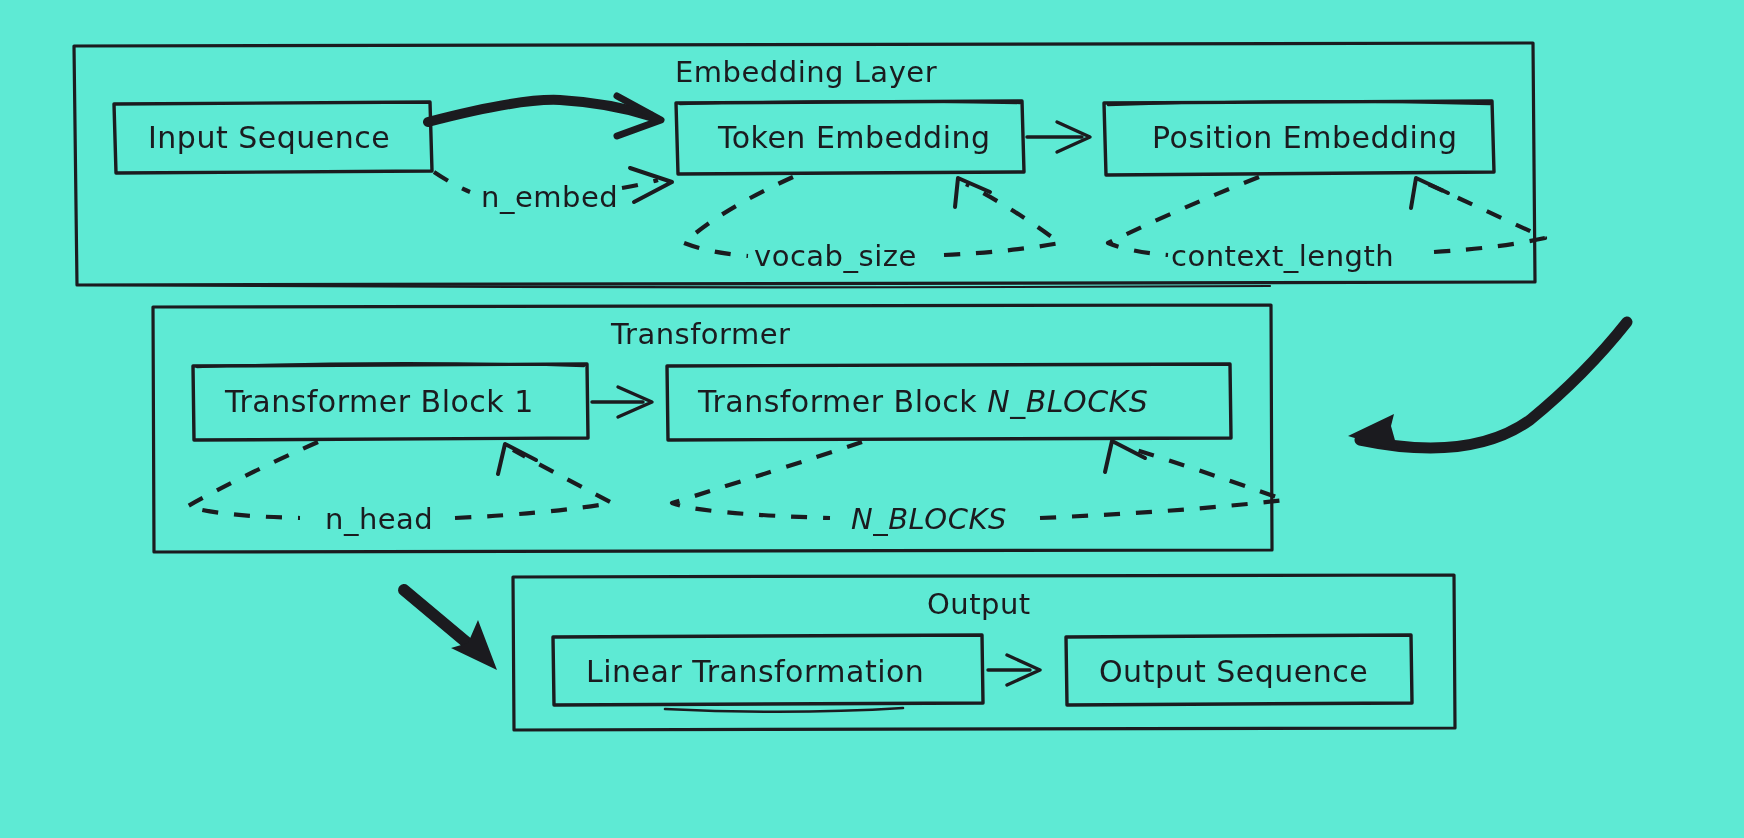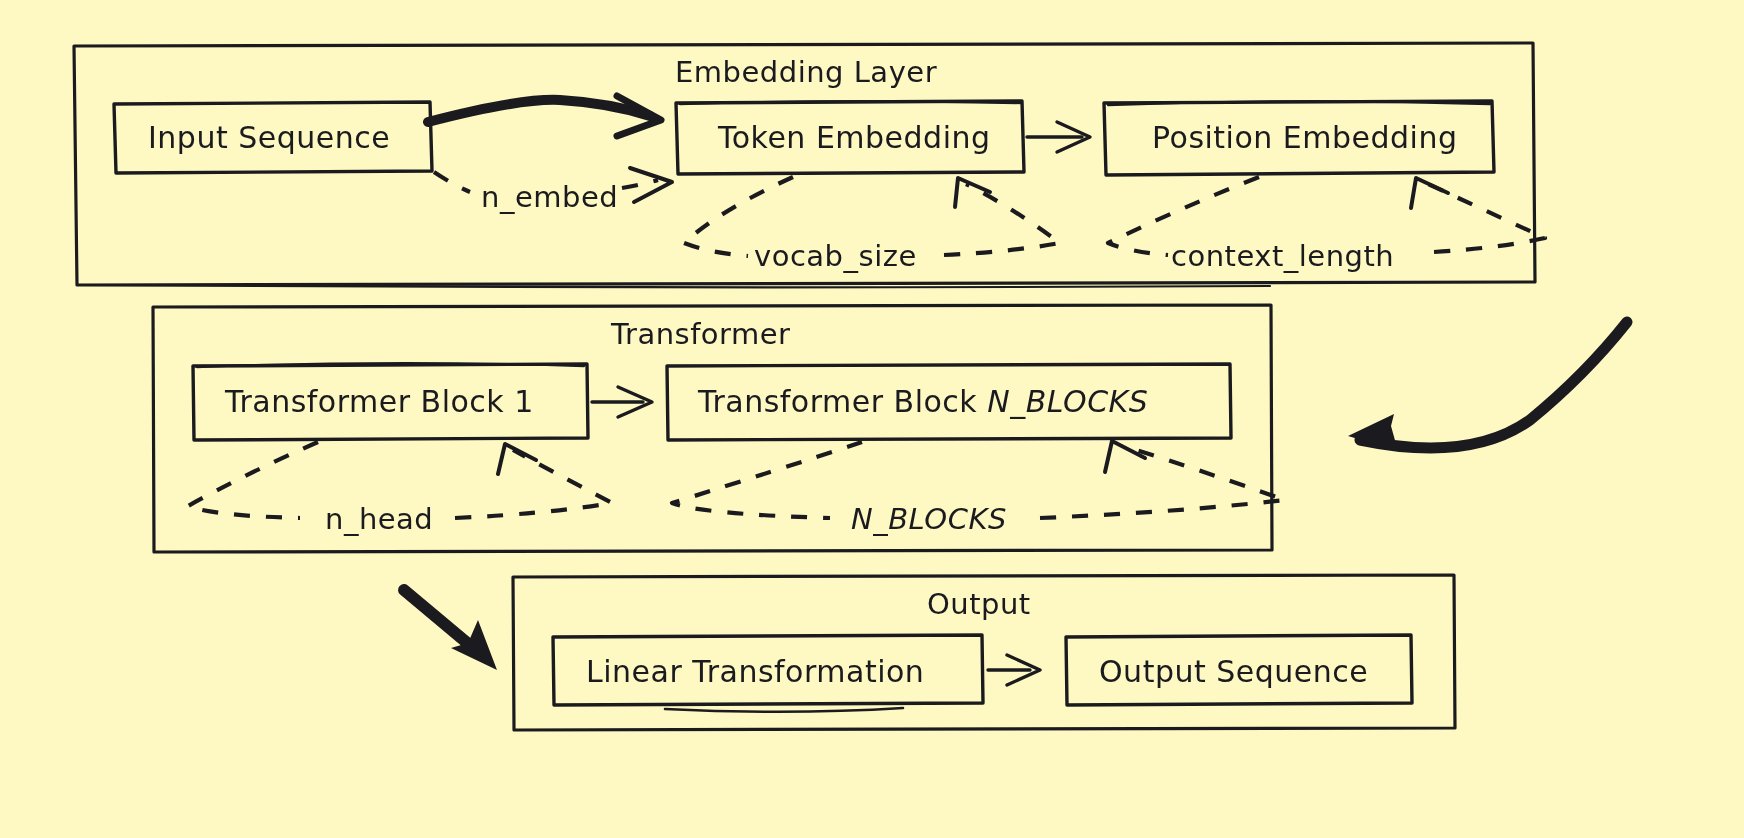--- a/index.html
+++ b/index.html
@@ -8,21 +8,21 @@
     padding: 0;
     background: #ffffff;
   }
   body {
     font-family: "DejaVu Sans", sans-serif;
   }
   #stage {
     position: relative;
     width: 1744px;
     height: 838px;
-    background: #fef9c3;
+    background: #5eead4;
     overflow: hidden;
   }
   #svgroot {
     position: absolute;
     left: 0;
     top: 0;
     width: 1744px;
     height: 838px;
   }
   .hand-text {

